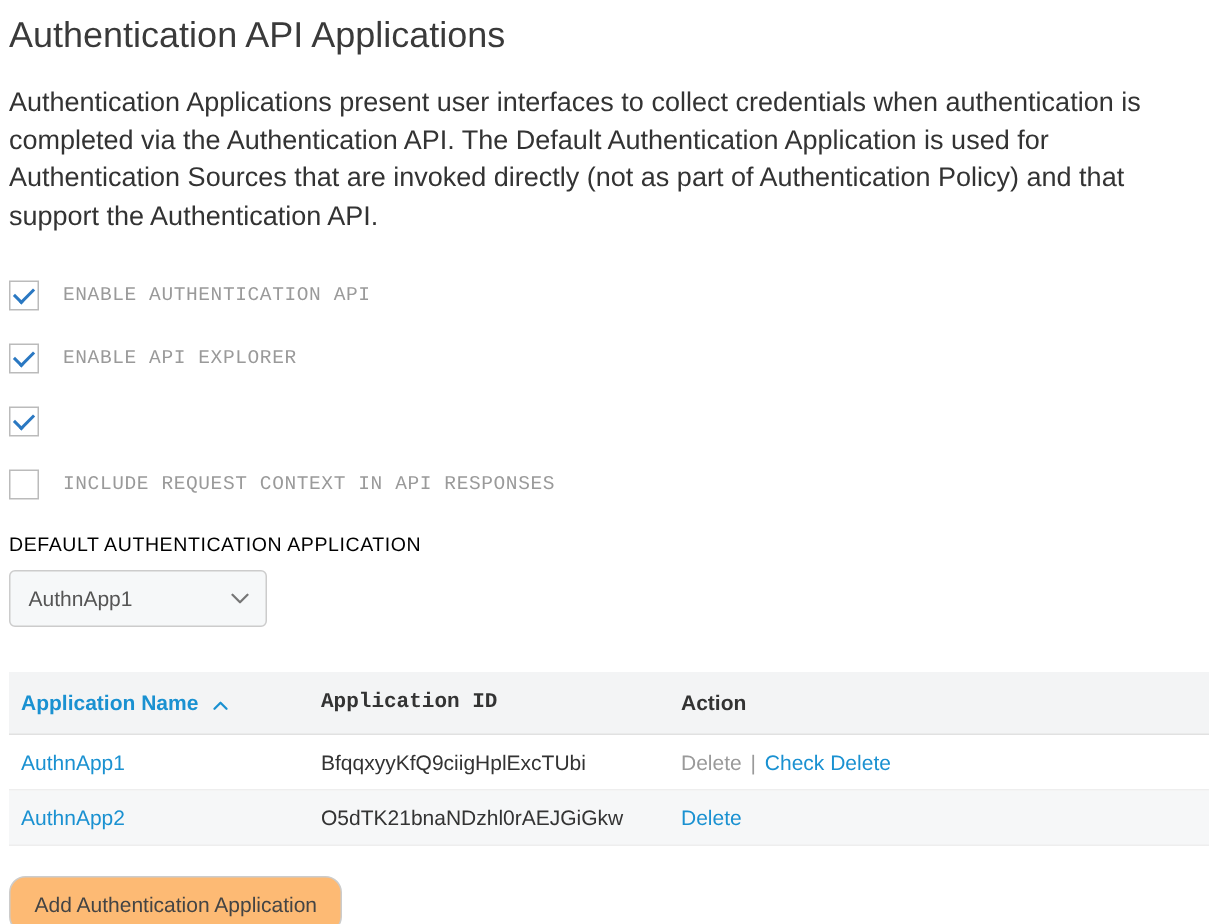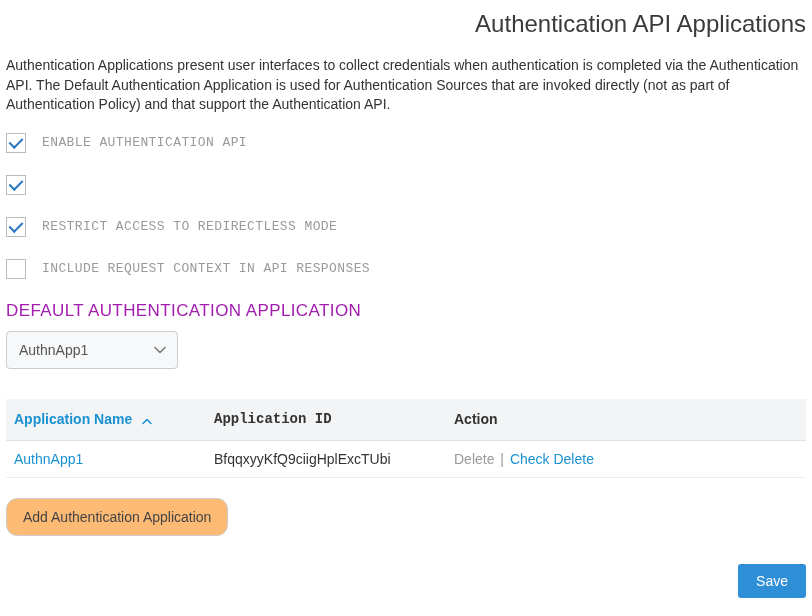--- a/index.html
+++ b/index.html
@@ -8,27 +8,26 @@
       font-size: 14px;
       color: #333;
       padding: 10px 6px;
       width: 812px;
     }
     h1 {
       font-size: 24px;
       font-weight: 400;
       color: #3a3a3a;
       margin-bottom: 18px;
-      text-align: right;
     }
     .description {
-      font-size: 14px;
+      font-size: 18px;
       color: #333;
       line-height: 1.4;
-      margin-bottom: 18px;
+      margin-bottom: 30px;
     }
     .checkbox-row {
       display: flex;
       align-items: center;
       margin-bottom: 22px;
     }
     .checkbox {
       width: 20px;
       height: 20px;
       border: 1px solid #bbb;
@@ -51,22 +50,22 @@
       border-width: 0 2px 2px 0;
       transform: rotate(45deg);
     }
     .checkbox-label {
       font-size: 13px;
       color: #9a9a9a;
       letter-spacing: 0.4px;
       font-family: Liberation Mono, monospace;
     }
     .section-label {
-      font-size: 17px;
-      color: #a21caf;
+      font-size: 13px;
+      color: #000000;
       letter-spacing: 0.4px;
       margin-bottom: 10px;
       margin-top: 6px;
     }
     .select-wrap {
       position: relative;
       width: 172px;
       margin-bottom: 30px;
     }
     .select {
@@ -159,25 +158,25 @@
 <p class="description">Authentication Applications present user interfaces to collect credentials when authentication is completed via the Authentication API. The Default Authentication Application is used for Authentication Sources that are invoked directly (not as part of Authentication Policy) and that support the Authentication API.</p>
 
 
 <div class="checkbox-row">
   <div class="checkbox checked"></div>
   <span class="checkbox-label">ENABLE AUTHENTICATION API</span>
 </div>
 
 <div class="checkbox-row">
   <div class="checkbox checked"></div>
+  <span class="checkbox-label">ENABLE API EXPLORER</span>
 </div>
 
 <div class="checkbox-row">
   <div class="checkbox checked"></div>
-  <span class="checkbox-label">RESTRICT ACCESS TO REDIRECTLESS MODE</span>
 </div>
 
 <div class="checkbox-row">
   <div class="checkbox"></div>
   <span class="checkbox-label">INCLUDE REQUEST CONTEXT IN API RESPONSES</span>
 </div>
 
 
 <div class="section-label">DEFAULT AUTHENTICATION APPLICATION</div>
 <div class="select-wrap">
@@ -210,20 +209,27 @@
   <tbody>
     <tr>
       <td><span class="link">AuthnApp1</span></td>
       <td>BfqqxyyKfQ9ciigHplExcTUbi</td>
       <td>
         <span class="muted">Delete</span>
         <span class="sep">|</span>
         <span class="link">Check Delete</span>
       </td>
     </tr>
+    <tr>
+      <td><span class="link">AuthnApp2</span></td>
+      <td>O5dTK21bnaNDzhl0rAEJGiGkw</td>
+      <td>
+        <span class="link">Delete</span>
+      </td>
+    </tr>
   </tbody>
 </table>
 
 <button class="add-btn">Add Authentication Application</button>
 
 <div class="footer">
 
   <button class="save-btn">Save</button>
 </div>
 

